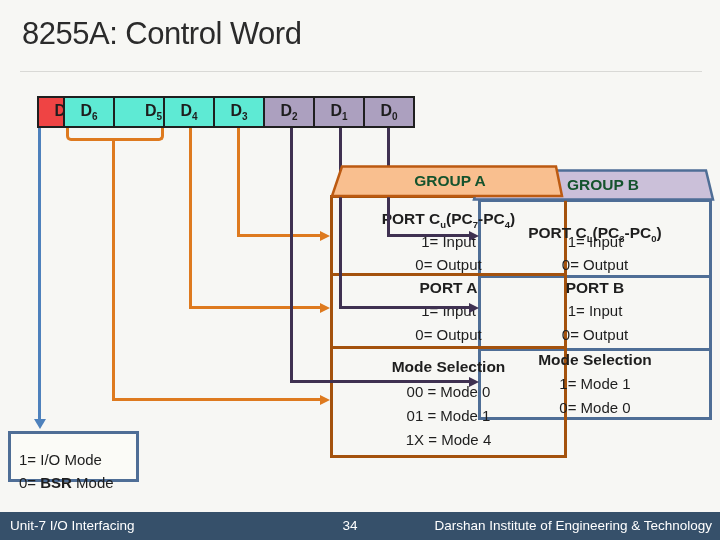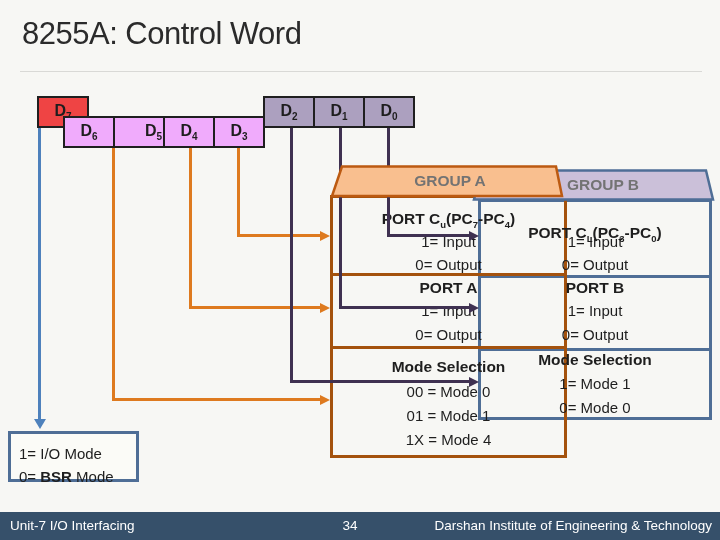--- a/index.html
+++ b/index.html
@@ -12,21 +12,21 @@
   #page-title{left:22px;top:16px;font-size:31px;color:#2B2B2B;letter-spacing:-0.5px;}
   #title-divider{left:20px;top:71px;width:682px;height:1px;background:#D9D9D6;}
   
   .bit-cell{
     width:52px;height:32px;box-sizing:border-box;border:2px solid #1F1F1F;
     display:flex;align-items:center;justify-content:center;
     font-weight:bold;font-size:16px;z-index:6;
   }
   .bit-cell sub{font-size:10px;}
   .fill-white{background:#ef4444;margin-left:24px;}
-  .fill-orange{background:#f0abfc;margin-top:20px;}
+  .fill-orange{background:#5eead4;}
   .fill-purple{background:#ACA0BF;}
   
   .vline,.hline{z-index:3;}
   .vline{width:3px;}
   .hline{height:3px;}
   .c-orange{background:#DE7A1F;}
   .c-purple{background:#3F3151;}
   .c-blue{background:#4E81BC;}
   .arrow{width:0;height:0;z-index:3;}
   .arrow-right-orange{border-top:5px solid transparent;border-bottom:5px solid transparent;border-left:10px solid #DE7A1F;}
@@ -38,32 +38,32 @@
     border-radius:0 0 5px 5px;
   }
   
   .group-box{box-sizing:border-box;z-index:1;background:transparent;}
   #group-a-box{left:330px;top:195px;width:237px;height:263px;border:3px solid #A4520D;}
   #group-b-box{left:478px;top:199px;width:234px;height:221px;border:3px solid #4F6E96;}
   .sep{height:3px;z-index:1;}
   .sep-a{left:333px;width:231px;background:#A4520D;}
   .sep-b{left:481px;width:228px;background:#4F6E96;}
   .hdr-svg{z-index:4;}
-  .hdr-label{z-index:5;font-weight:bold;font-size:15.5px;text-align:center;color:#737373;}
+  .hdr-label{z-index:5;font-weight:bold;font-size:15.5px;text-align:center;color:#14532d;}
   
   .gtxt{z-index:2;text-align:center;font-size:15px;line-height:22px;}
   .gtxt.bold{font-weight:bold;font-size:15.5px;}
   .ga{left:330px;width:237px;}
   .gb{left:478px;width:234px;}
   .gtxt sub{font-size:9.5px;}
   
   #io-bsr-box{
     left:8px;top:431px;width:131px;height:51px;box-sizing:border-box;
     border:3px solid #4F6E96;background:#FBFBF7;z-index:2;
-    padding:8px 0 0 8px;font-size:15px;line-height:23px;
+    padding:14px 0 0 8px;font-size:15px;line-height:23px;
   }
   
   #footer{
     left:0;top:512px;width:720px;height:28px;background:#36506A;color:#FFFFFF;
     font-size:13.5px;z-index:7;
   }
   #footer-left{left:10px;top:6px;}
   #footer-page{left:330px;top:6px;width:40px;text-align:center;}
   #footer-right{right:8px;top:6px;}
 </style>

